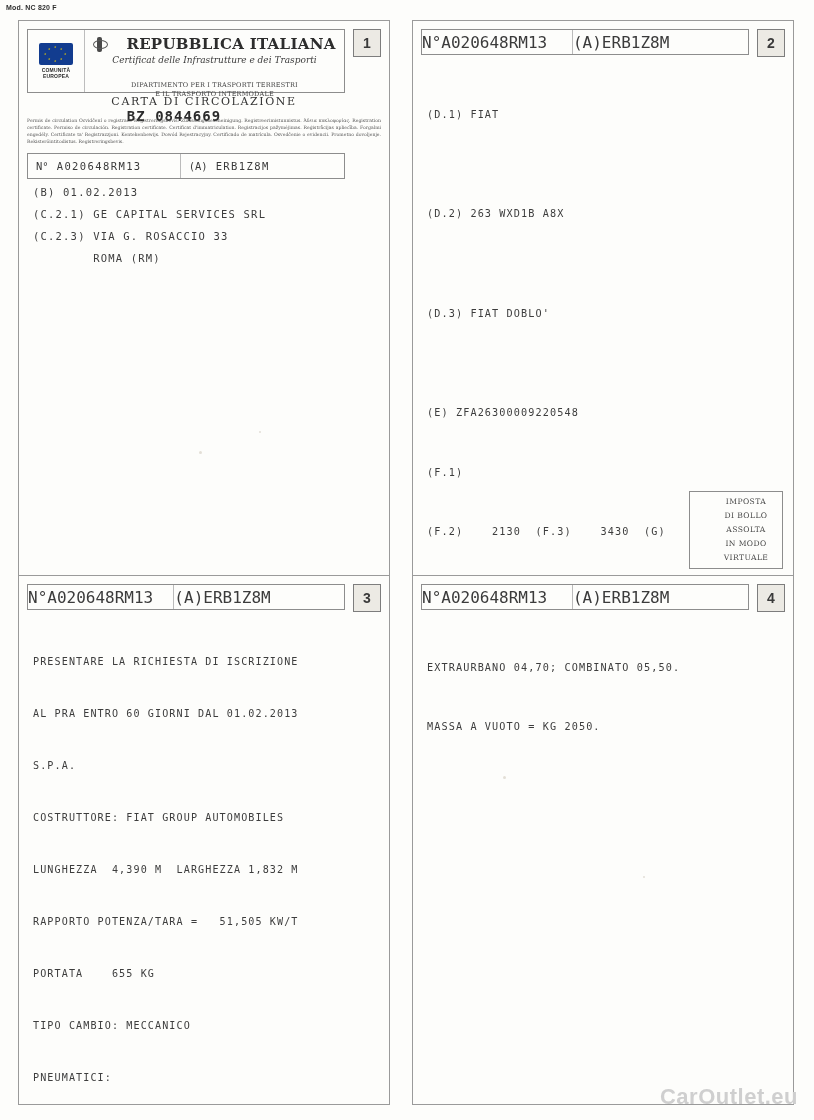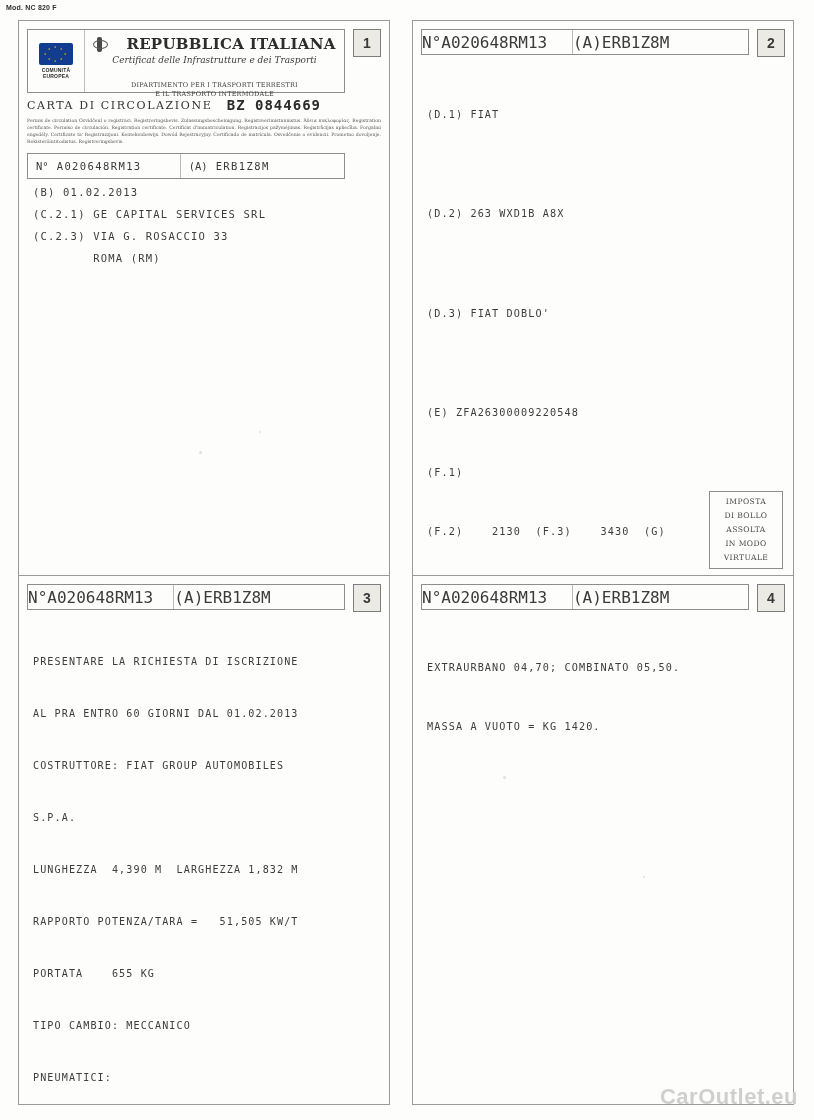--- a/index.html
+++ b/index.html
@@ -92,21 +92,21 @@
   }
   .dip-line {
     font-family:"DejaVu Serif", serif;
     font-size:6.5px; color:#3f3f3f; margin-top:2px; line-height:1.35;
     letter-spacing:0.2px;
   }
 
   
   .p1-carta {
     position:absolute; left:8px; top:74px; right:8px; height:20px;
-    display:flex; align-items:center; justify-content:space-between;
+    display:flex; align-items:center; justify-content:space-between;flex-direction:column;
   }
   .carta-t {
     font-family:"DejaVu Serif", serif;
     font-size:11px; color:#333; letter-spacing:1.6px;
   }
   .carta-n {
     font-family:"DejaVu Sans Mono", monospace;
     font-size:14px; font-weight:bold; color:#2b2b2b; letter-spacing:1px;
     margin-right:60px;
   }
@@ -291,21 +291,21 @@
       
       
       
       
       
       
       
       
       
     </div>
-    <div class="stamp" style="white-space:pre-line;">IMPOSTA
+    <div class="stamp" style="white-space:pre-line;padding-left:20px;">IMPOSTA
 DI BOLLO
 ASSOLTA
 IN MODO
 VIRTUALE</div>
   </div>
 
   <div class="panel" id="panel3">
     <div class="corner-num">3</div>
     <div class="topbar">
       <div class="cell c1">
@@ -314,22 +314,22 @@
       </div>
       <div class="vline"></div>
       <div class="cell c2">
         <span class="lab">(A)</span>
         <span class="val">ERB1Z8M</span>
       </div>
     </div>
     <div class="body-txt" id="p3-body">
       <div>PRESENTARE LA RICHIESTA DI ISCRIZIONE</div>
       <div>AL PRA ENTRO 60 GIORNI DAL 01.02.2013</div>
+      <div>S.P.A.</div>
       <div>COSTRUTTORE: FIAT GROUP AUTOMOBILES</div>
-      <div>S.P.A.</div>
       <div>LUNGHEZZA  4,390 M  LARGHEZZA 1,832 M</div>
       <div>RAPPORTO POTENZA/TARA =   51,505 KW/T</div>
       <div>PORTATA    655 KG</div>
       <div>TIPO CAMBIO: MECCANICO</div>
       <div>PNEUMATICI:</div>
       
       
       
       
       
@@ -361,21 +361,21 @@
         <span class="val">A020648RM13</span>
       </div>
       <div class="vline"></div>
       <div class="cell c2">
         <span class="lab">(A)</span>
         <span class="val">ERB1Z8M</span>
       </div>
     </div>
     <div class="body-txt" id="p4-body">
       <div>EXTRAURBANO 04,70; COMBINATO 05,50.</div>
-      <div>MASSA A VUOTO = KG 1420.</div>
+      <div>MASSA A VUOTO = KG 2050.</div>
     </div>
     <div class="speck" style="left:90px; top:200px; width:3px; height:3px;"></div>
     <div class="speck" style="left:230px; top:300px; width:2px; height:2px;"></div>
   </div>
 
   <div class="watermark">CarOutlet.eu</div>
 
 </div>
 
 </body></html>

